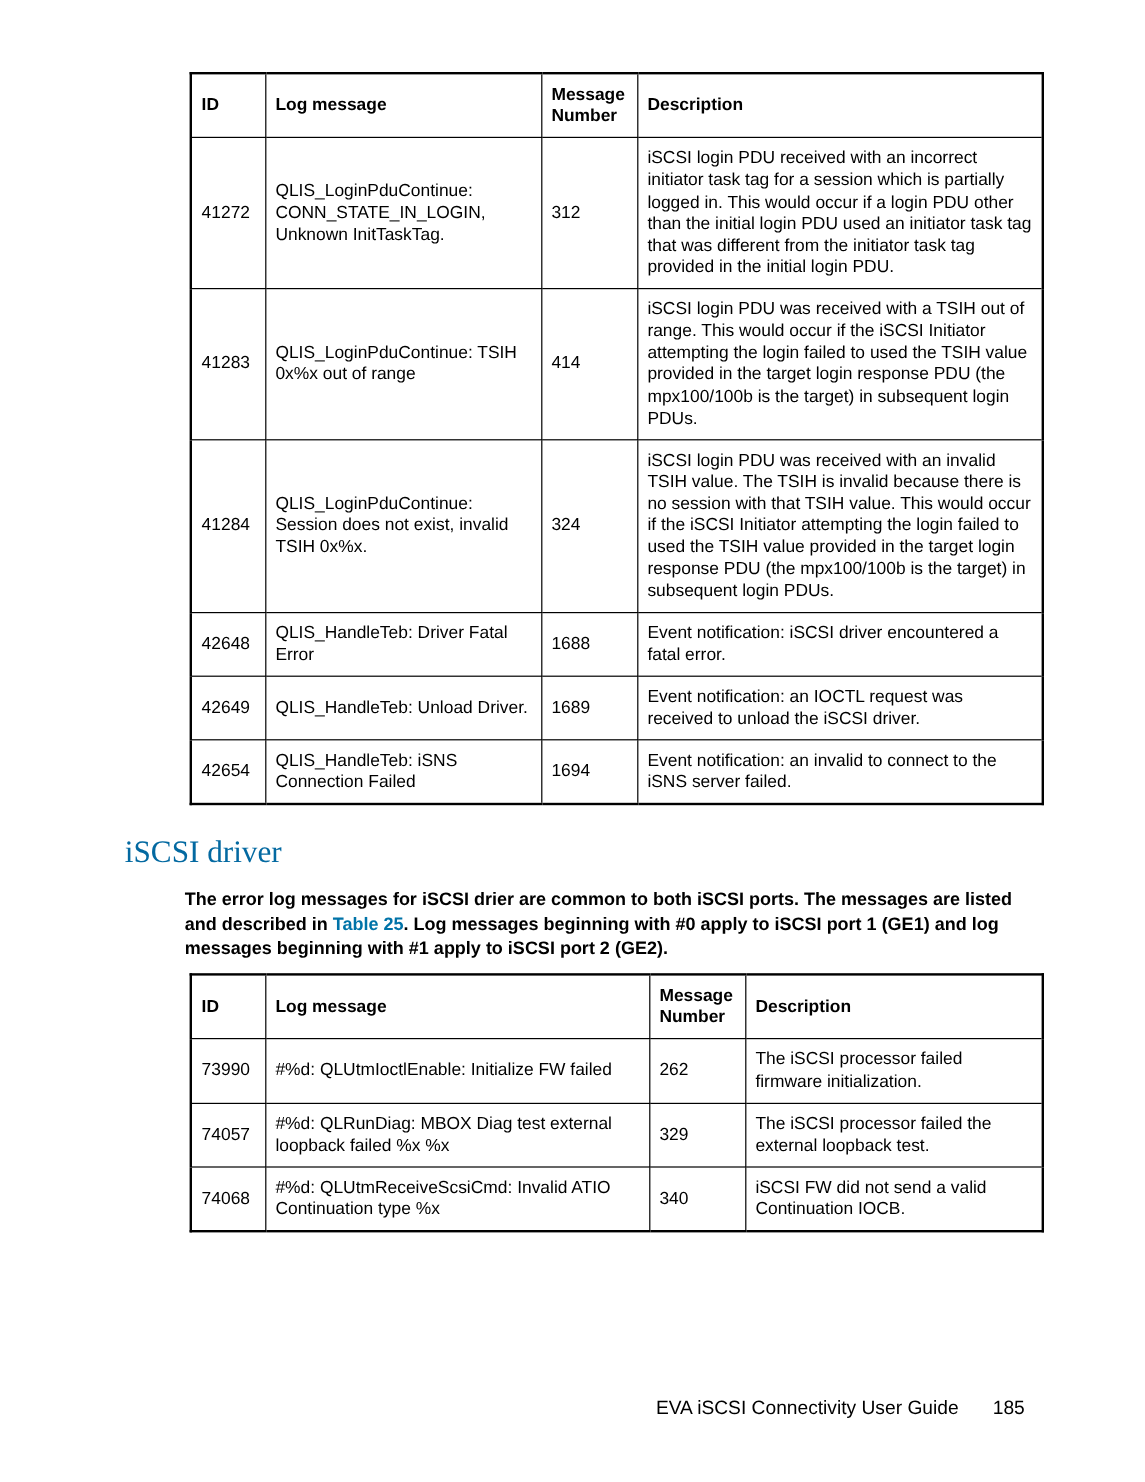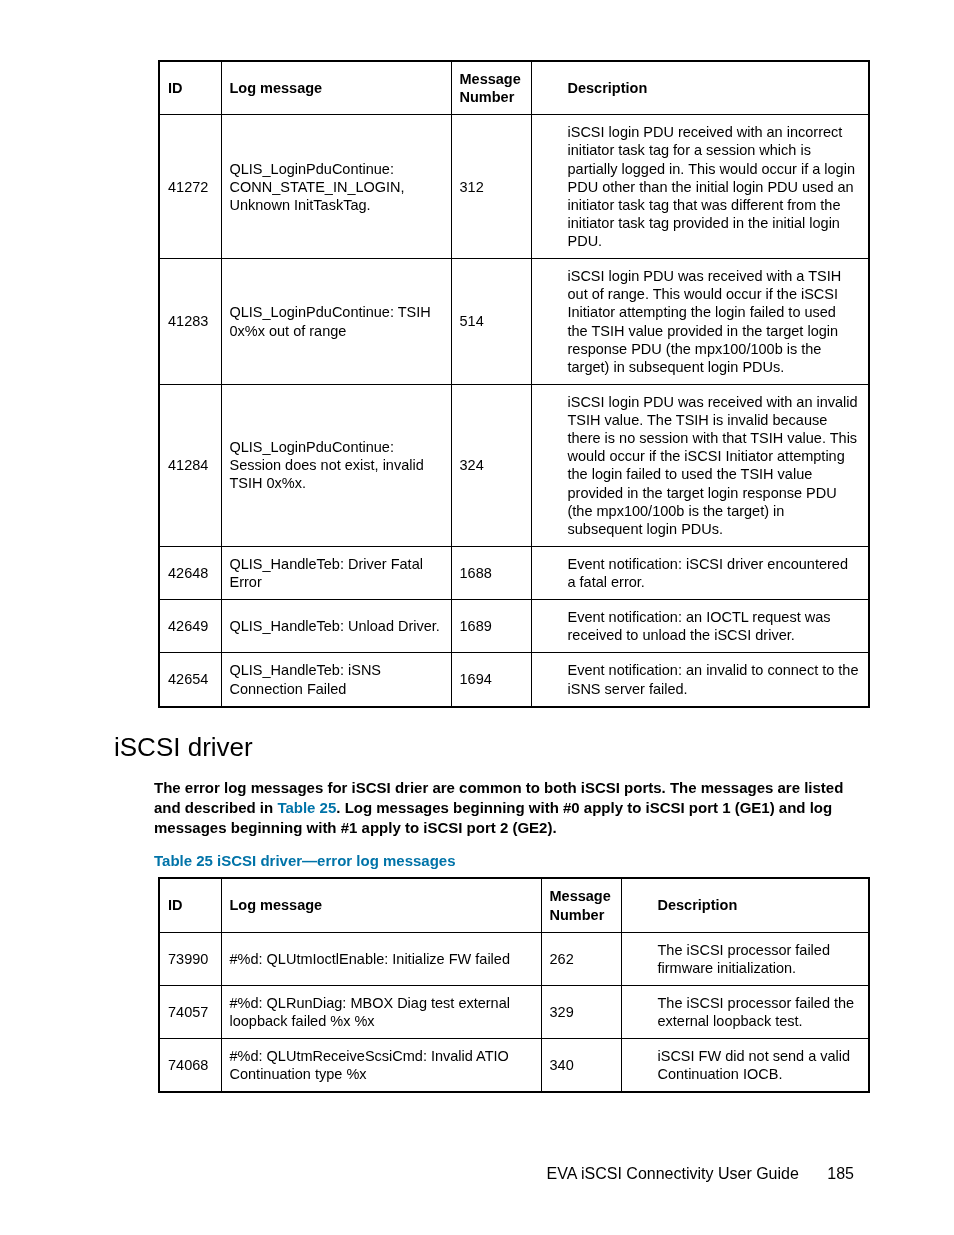--- a/index.html
+++ b/index.html
@@ -33,38 +33,38 @@
     vertical-align: middle;
     font-size: 14.5px;
     line-height: 1.25;
   }
   thead th {
     border-top: 2px solid #000;
     font-weight: bold;
   }
   table tr:last-child td { border-bottom: 2px solid #000; }
   table th:first-child, table td:first-child { border-left: 2px solid #000; }
-  table th:last-child,  table td:last-child  { border-right: 2px solid #000; padding-left: 36px; }
+  table th:last-child,  table td:last-child  { border-right: 2px solid #000; }
 
   .t1 col.c1 { width: 62px; }
   .t1 col.c2 { width: 230px; }
   .t1 col.c3 { width: 80px; }
   .t1 col.c4 { width: auto; }
 
   .t2 col.c1 { width: 62px; }
   .t2 col.c2 { width: 320px; }
   .t2 col.c3 { width: 80px; }
   .t2 col.c4 { width: auto; }
 
   h2.section {
-    font-family: Liberation Sans, sans-serif;
+    font-family: Liberation Serif, serif;
     font-weight: normal;
-    color: #000000;
+    color: #0369a1;
     font-size: 26px;
-    margin: 24px 0 8px 14px;
+    margin: 24px 0 8px 4px;
   }
   .bodytext {
     margin-left: 54px;
     width: 700px;
     font-size: 15px;
     line-height: 1.35;
     margin-bottom: 10px;
     font-weight: bold;
   }
   .link { color: #0073a8; }
@@ -107,21 +107,21 @@
     <tbody>
       <tr>
         <td>41272</td>
         <td>QLIS_LoginPduContinue: CONN_STATE_IN_LOGIN, Unknown InitTaskTag.</td>
         <td>312</td>
         <td>iSCSI login PDU received with an incorrect initiator task tag for a session which is partially logged in. This would occur if a login PDU other than the initial login PDU used an initiator task tag that was different from the initiator task tag provided in the initial login PDU.</td>
       </tr>
       <tr>
         <td>41283</td>
         <td>QLIS_LoginPduContinue: TSIH 0x%x out of range</td>
-        <td>514</td>
+        <td>414</td>
         <td>iSCSI login PDU was received with a TSIH out of range. This would occur if the iSCSI Initiator attempting the login failed to used the TSIH value provided in the target login response PDU (the mpx100/100b is the target) in subsequent login PDUs.</td>
       </tr>
       <tr>
         <td>41284</td>
         <td>QLIS_LoginPduContinue: Session does not exist, invalid TSIH 0x%x.</td>
         <td>324</td>
         <td>iSCSI login PDU was received with an invalid TSIH value. The TSIH is invalid because there is no session with that TSIH value. This would occur if the iSCSI Initiator attempting the login failed to used the TSIH value provided in the target login response PDU (the mpx100/100b is the target) in subsequent login PDUs.</td>
       </tr>
       <tr>
         <td>42648</td>
@@ -143,21 +143,20 @@
       </tr>
     </tbody>
   </table>
 
   <h2 class="section">iSCSI driver</h2>
 
   <p class="bodytext">
     <span>The error log messages for iSCSI drier are common to both iSCSI ports. The messages are listed and described in </span><a class="link">Table 25</a><span>. Log messages beginning with #0 apply to iSCSI port 1 (GE1) and log messages beginning with #1 apply to iSCSI port 2 (GE2).</span>
   </p>
 
-  <div class="tablecap">Table 25 iSCSI driver—error log messages</div>
 
   <table class="t2">
     <colgroup>
         <col class="c1">
         <col class="c2">
         <col class="c3">
         <col class="c4">
       </colgroup>
     <thead>
       <tr>

